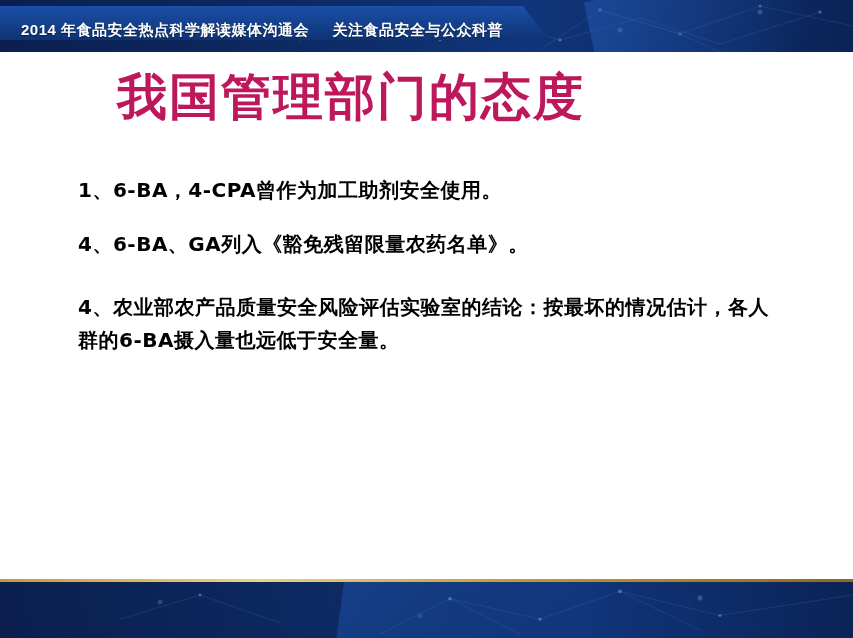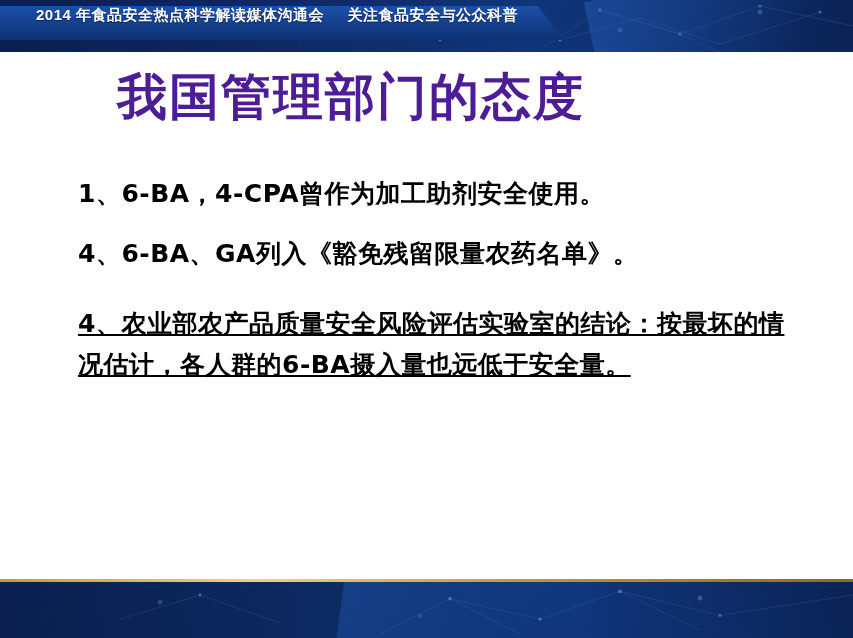--- a/index.html
+++ b/index.html
@@ -44,23 +44,23 @@
   .band-lines {
     position: absolute;
     left: 0; top: 0;
     width: 853px; height: 52px;
     opacity: 0.45;
   }
   .banner-ribbon {
     position: absolute;
     left: 0; top: 6px;
     height: 34px;
-    padding: 0 46px 0 36px;
+    padding: 0 46px 0 21px;
     display: flex;
-    align-items: flex-start;
+    align-items: flex-end;
     background: linear-gradient(180deg, #1b4fa8 0%, #0e3374 100%);
     clip-path: polygon(0 0, calc(100% - 26px) 0, 100% 100%, 0 100%);
     box-shadow: 0 1px 2px rgba(0,0,0,0.4);
   }
   .banner-text {
     color: #ffffff;
     font-size: 15px;
     font-weight: bold;
     letter-spacing: 0.5px;
     white-space: nowrap;
@@ -102,43 +102,42 @@
 
   
   .title {
     position: absolute;
     left: 0; top: 64px;
     width: 702px;
     text-align: center;
     font-family: "DejaVu Sans", sans-serif;
     font-size: 50px;
     font-weight: bold;
-    color: #4c1d95;
+    color: #be185d;
     letter-spacing: 2px;
   }
   .body-list {
     position: absolute;
     left: 78px;
     top: 178px;
     width: 710px;
   }
   .line {
     font-family: "DejaVu Sans", sans-serif;
-    font-size: 25px;
+    font-size: 20px;
     font-weight: bold;
     color: #000000;
     line-height: 1.28;
     margin-bottom: 28px;
     letter-spacing: 0.5px;
   }
   .line.last {
     margin-bottom: 16px;
     line-height: 1.62;
     margin-top: 34px;
-    text-decoration: underline;
   }
 </style>
 </head>
 <body>
 
 <div class="slide">
 
   <div class="top-band">
     <svg class="band-lines" viewBox="0 0 853 52" preserveAspectRatio="none">
       <g stroke="#4f8fd6" stroke-width="0.6" fill="none" opacity="0.7">

